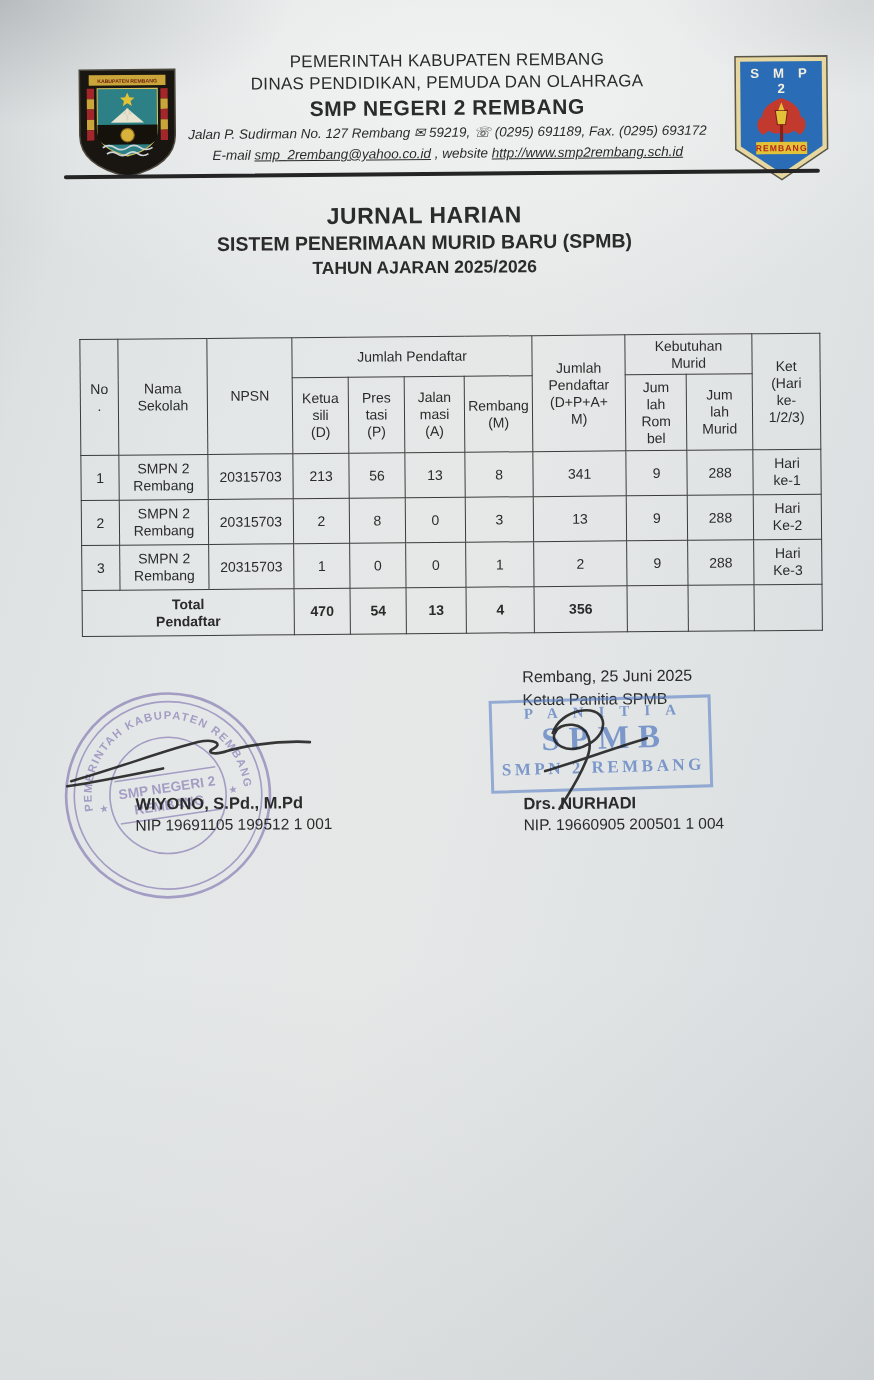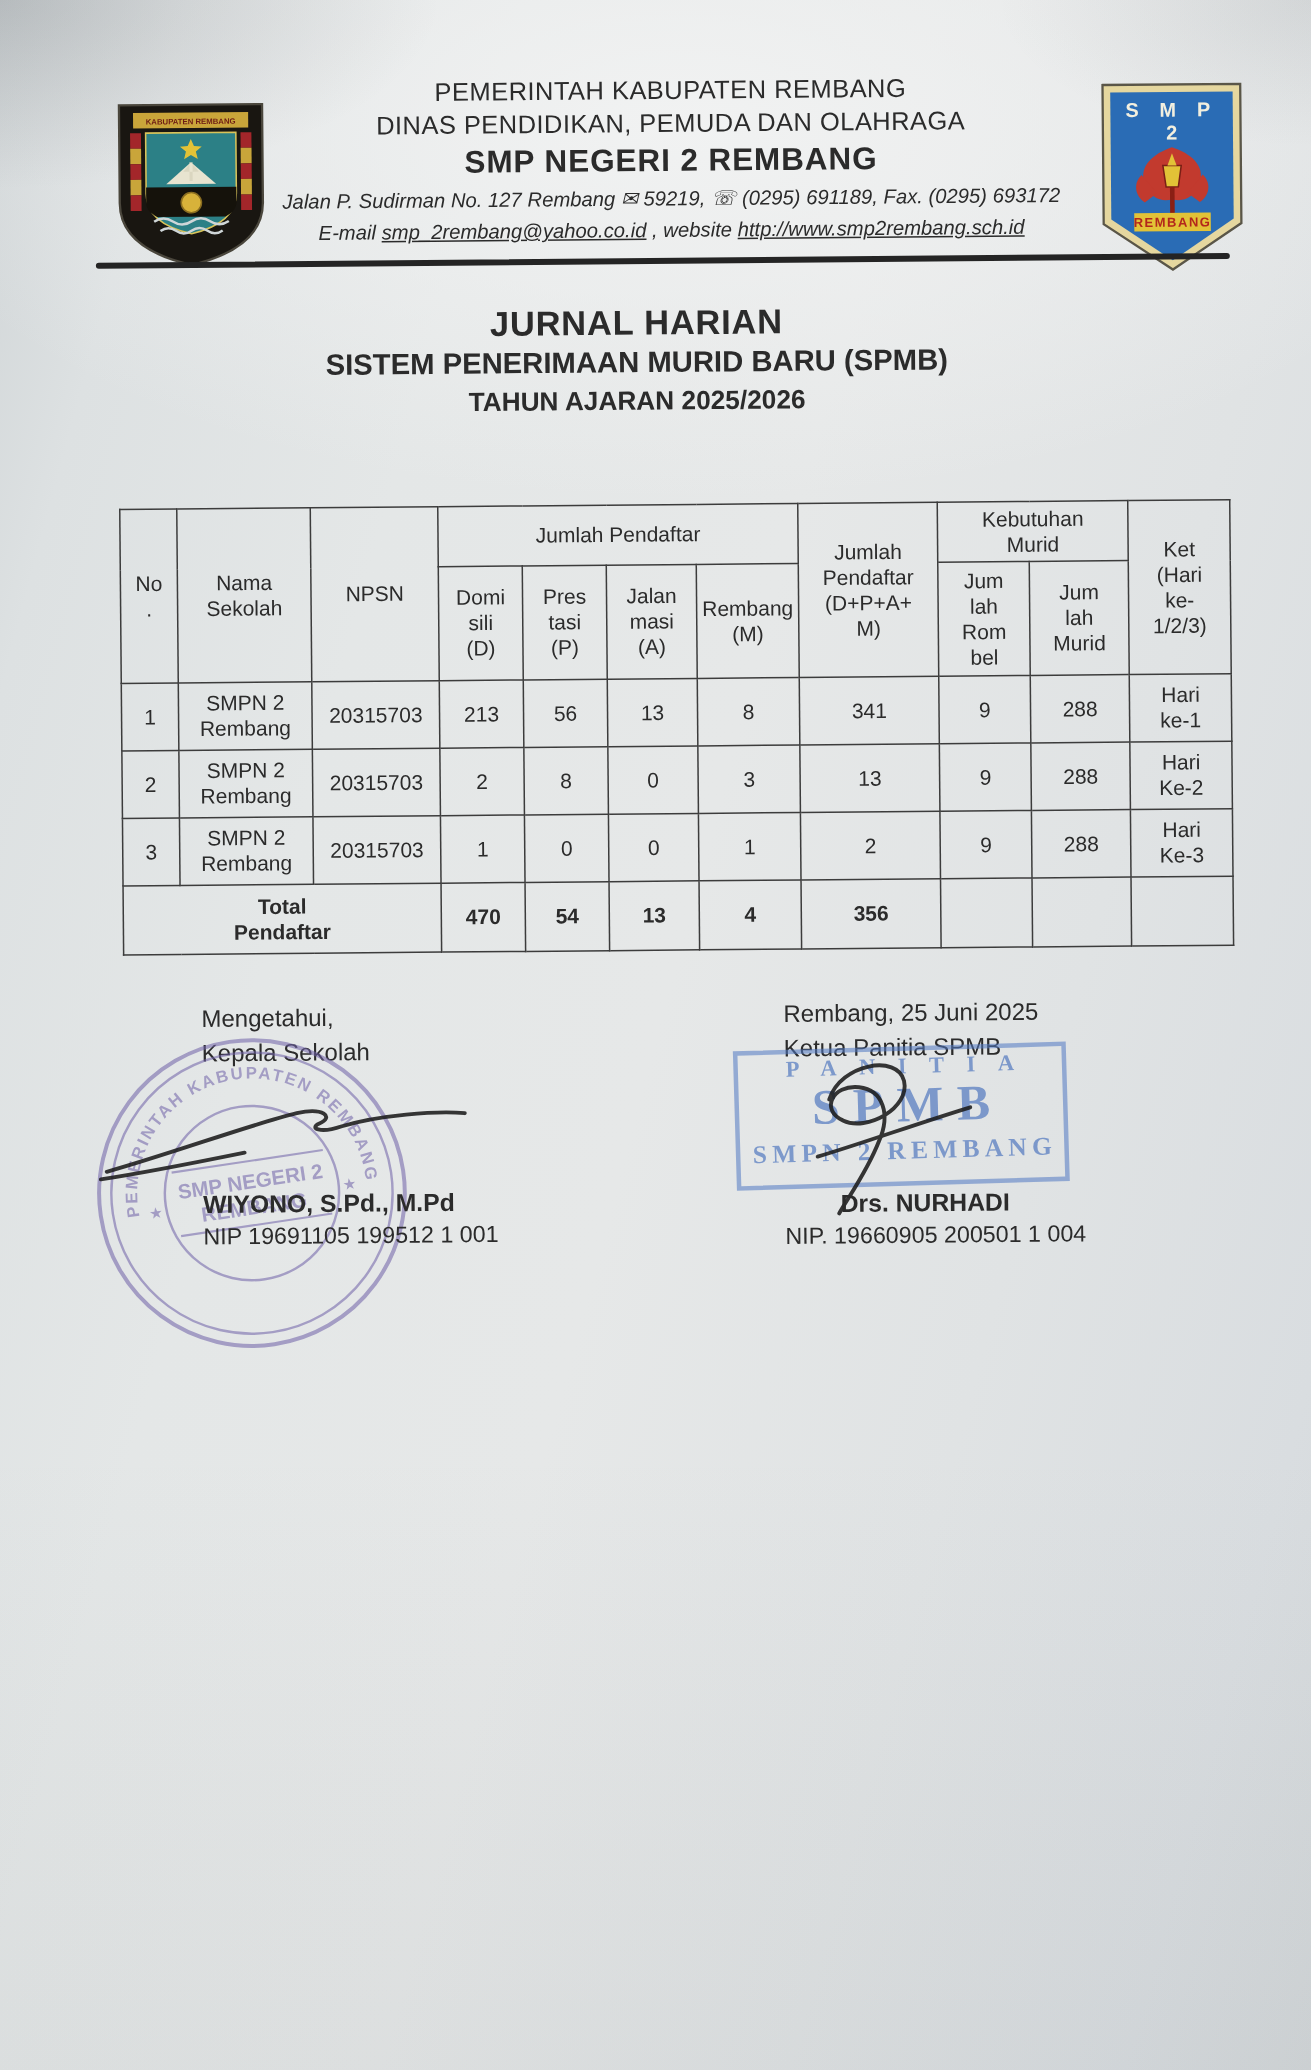--- a/index.html
+++ b/index.html
@@ -152,21 +152,21 @@
 (D+P+A+
 M)</td>
         <td colspan="2">Kebutuhan
 Murid</td>
         <td rowspan="2">Ket
 (Hari
 ke-
 1/2/3)</td>
       </tr>
       <tr class="h2">
-        <td>Domi
+        <td>Ketua
 sili
 (D)</td>
         <td>Pres
 tasi
 (P)</td>
         <td>Jalan
 masi
 (A)</td>
         <td>Rembang
 (M)</td>
@@ -231,22 +231,20 @@
         <td>13</td>
         <td>4</td>
         <td>356</td>
         <td></td>
         <td></td>
         <td></td>
       </tr>
     </tbody>
       </table>
 
-    <div class="sig-pre" style="left:132px; top:666px;">Mengetahui,
-Kepala Sekolah</div>
 
     <div class="stamp-round">
       <svg width="214" height="214" viewBox="0 0 210 210">
         <g stroke="#6f61a8" fill="none">
           <circle cx="105" cy="105" r="100" stroke-width="2.6"></circle>
           <circle cx="105" cy="105" r="92" stroke-width="1.6"></circle>
           <circle cx="105" cy="105" r="57" stroke-width="1.6"></circle>
           <line x1="55" y1="84" x2="155" y2="84" stroke-width="1.4"></line>
           <line x1="55" y1="126" x2="155" y2="126" stroke-width="1.4"></line>
         </g>
@@ -282,17 +280,17 @@
       <div class="sr3">SMPN 2 REMBANG</div>
     </div>
 
     <svg class="sig-svg" style="left:512px; top:700px;" width="150" height="118" viewBox="0 0 150 118">
       <g stroke="#1c1c1c" stroke-width="2.6" fill="none" stroke-linecap="round" opacity="0.88">
         <path d="M 38,34 C 46,10 84,4 88,22 C 92,40 63,56 47,48 C 32,41 40,24 58,26 C 74,28 79,44 71,62 C 63,82 51,98 44,110"></path>
         <path d="M 30,72 C 58,64 98,50 132,40"></path>
       </g>
     </svg>
 
-    <div class="sig-name" style="left:520px; top:795px;margin-left:37px;">Drs. NURHADI</div>
+    <div class="sig-name" style="left:520px; top:795px;">Drs. NURHADI</div>
     <div class="sig-nip" style="left:520px; top:817px;">NIP. 19660905 200501 1 004</div>
 
   </div>
 </div>
 
 </body></html>

